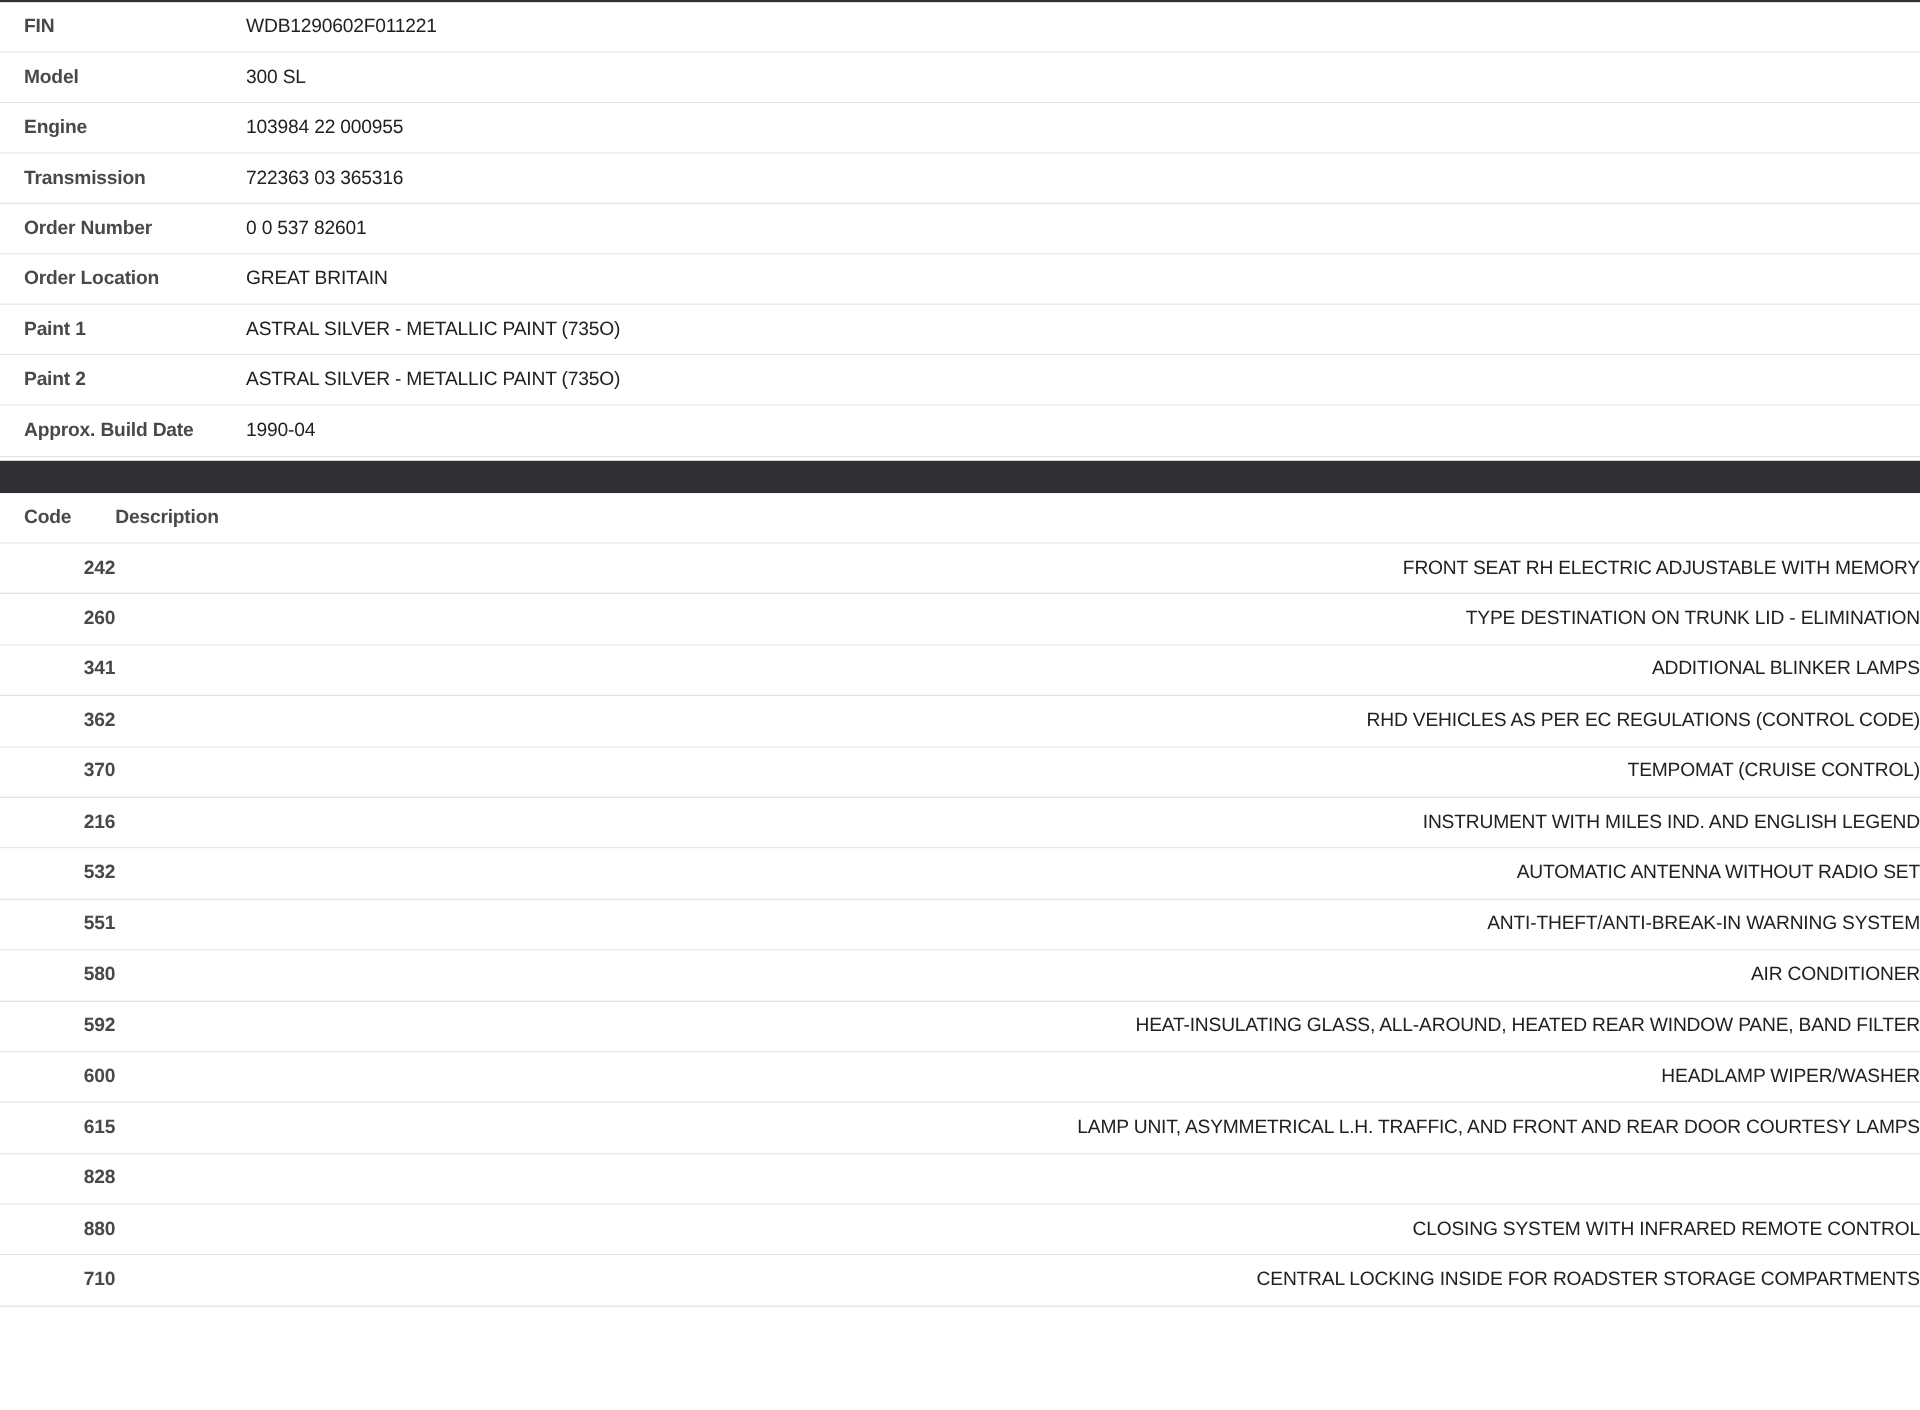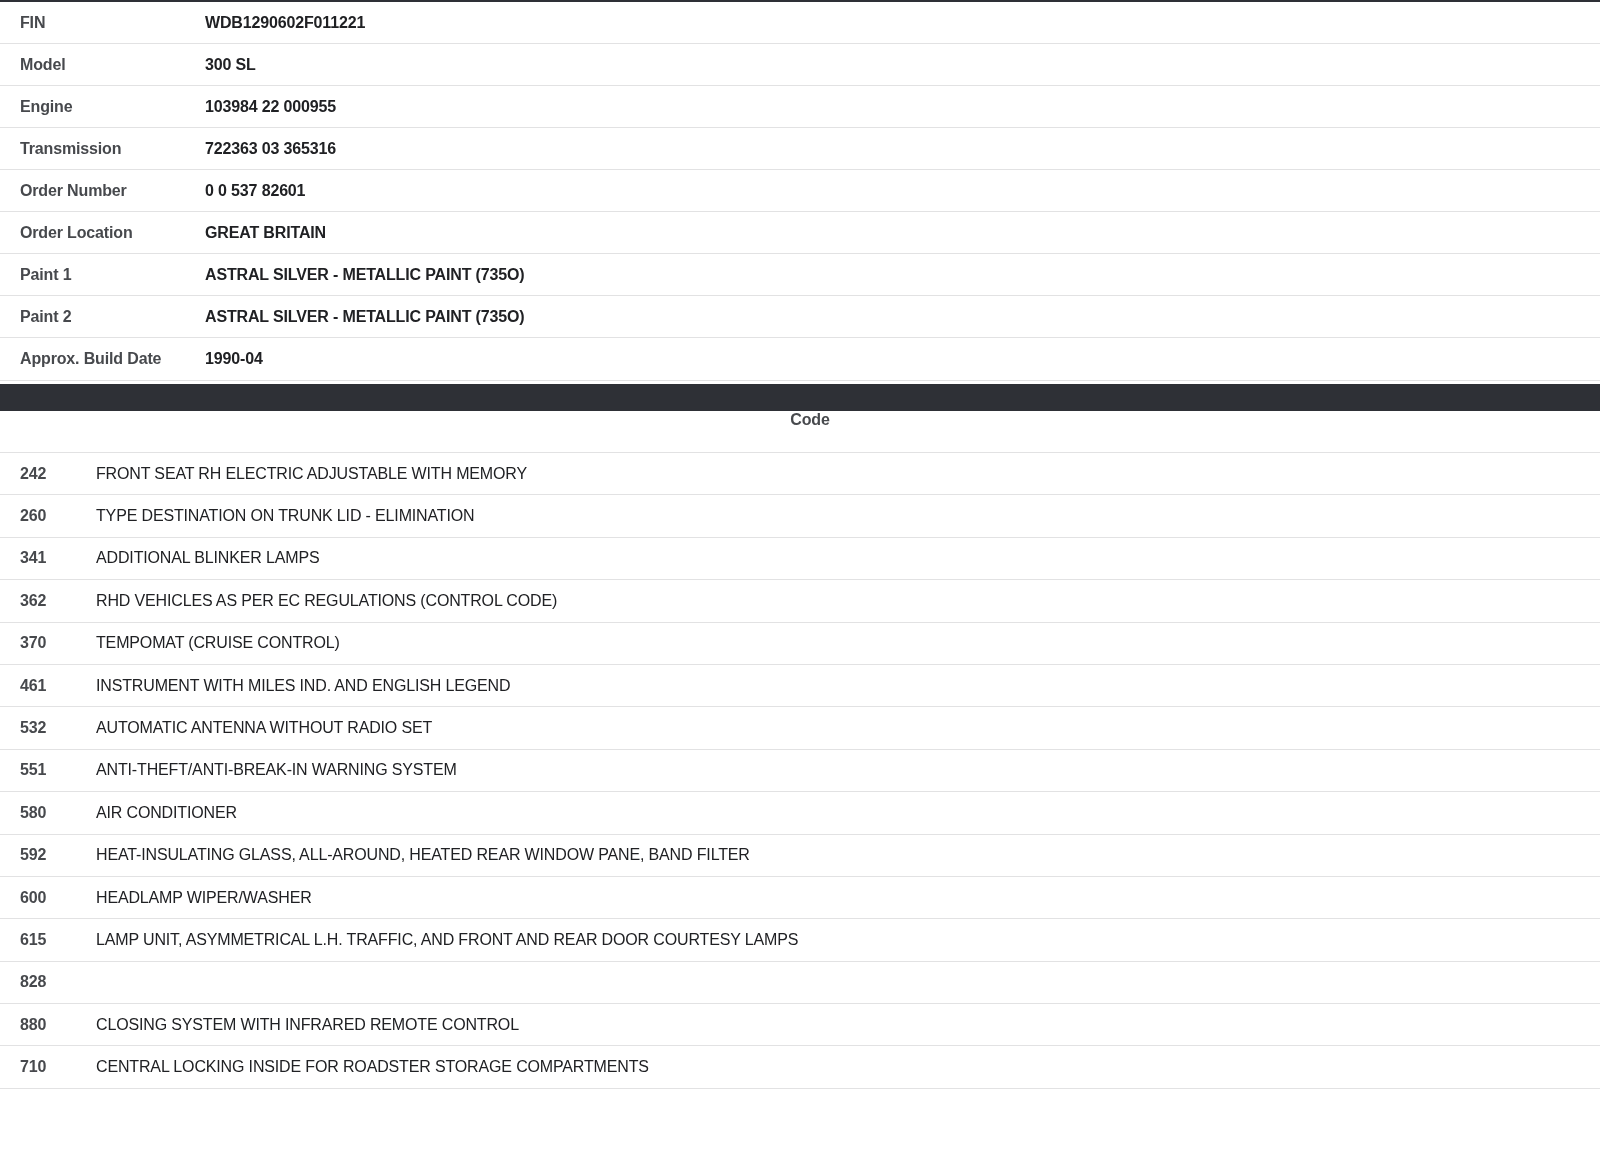--- a/index.html
+++ b/index.html
@@ -30,40 +30,40 @@
     padding-left:20px;
     border-bottom:1px solid var(--border);
     background:var(--bg);
   }
   .spec-table .row:last-child{ border-bottom:none; }
   .cell{ white-space:nowrap; overflow:hidden; }
   .cell.label{
     flex:0 0 185px;
     font-weight:700; color:var(--label);
   }
-  .cell.value{ flex:1 1 auto; color:var(--value);font-weight:bold; }
+  .cell.value{ flex:1 1 auto; color:var(--value); }
 
   
   .divider-bar{
     margin-top:3px;
     height:27px; width:100%;
     background:var(--bar);
   }
 
   
-  .options-table .header-row{ height:42px;flex-direction:column; }
+  .options-table .header-row{ height:42px; }
   .options-table .cell.header{
     font-weight:700; color:var(--label);
   }
   .cell.code{
     flex:0 0 76px;
     font-weight:700; color:var(--label);
   }
   .cell.desc{ flex:1 1 auto; color:var(--value); }
-  .option-row{ height:42.4px; }
+  .option-row{ height:42.4px;text-align:right; }
 </style>
 </head>
 <body>
 
 <div class="page">
 
   <section class="spec-table">
 
       <div class="row spec-row">
         <div class="cell label">FIN</div>
@@ -140,21 +140,21 @@
           <div class="cell code">362</div>
           <div class="cell desc">RHD VEHICLES AS PER EC REGULATIONS (CONTROL CODE)</div>
         </div>
 
         <div class="row option-row">
           <div class="cell code">370</div>
           <div class="cell desc">TEMPOMAT (CRUISE CONTROL)</div>
         </div>
 
         <div class="row option-row">
-          <div class="cell code">461</div>
+          <div class="cell code">216</div>
           <div class="cell desc">INSTRUMENT WITH MILES IND. AND ENGLISH LEGEND</div>
         </div>
 
         <div class="row option-row">
           <div class="cell code">532</div>
           <div class="cell desc">AUTOMATIC ANTENNA WITHOUT RADIO SET</div>
         </div>
 
         <div class="row option-row">
           <div class="cell code">551</div>

